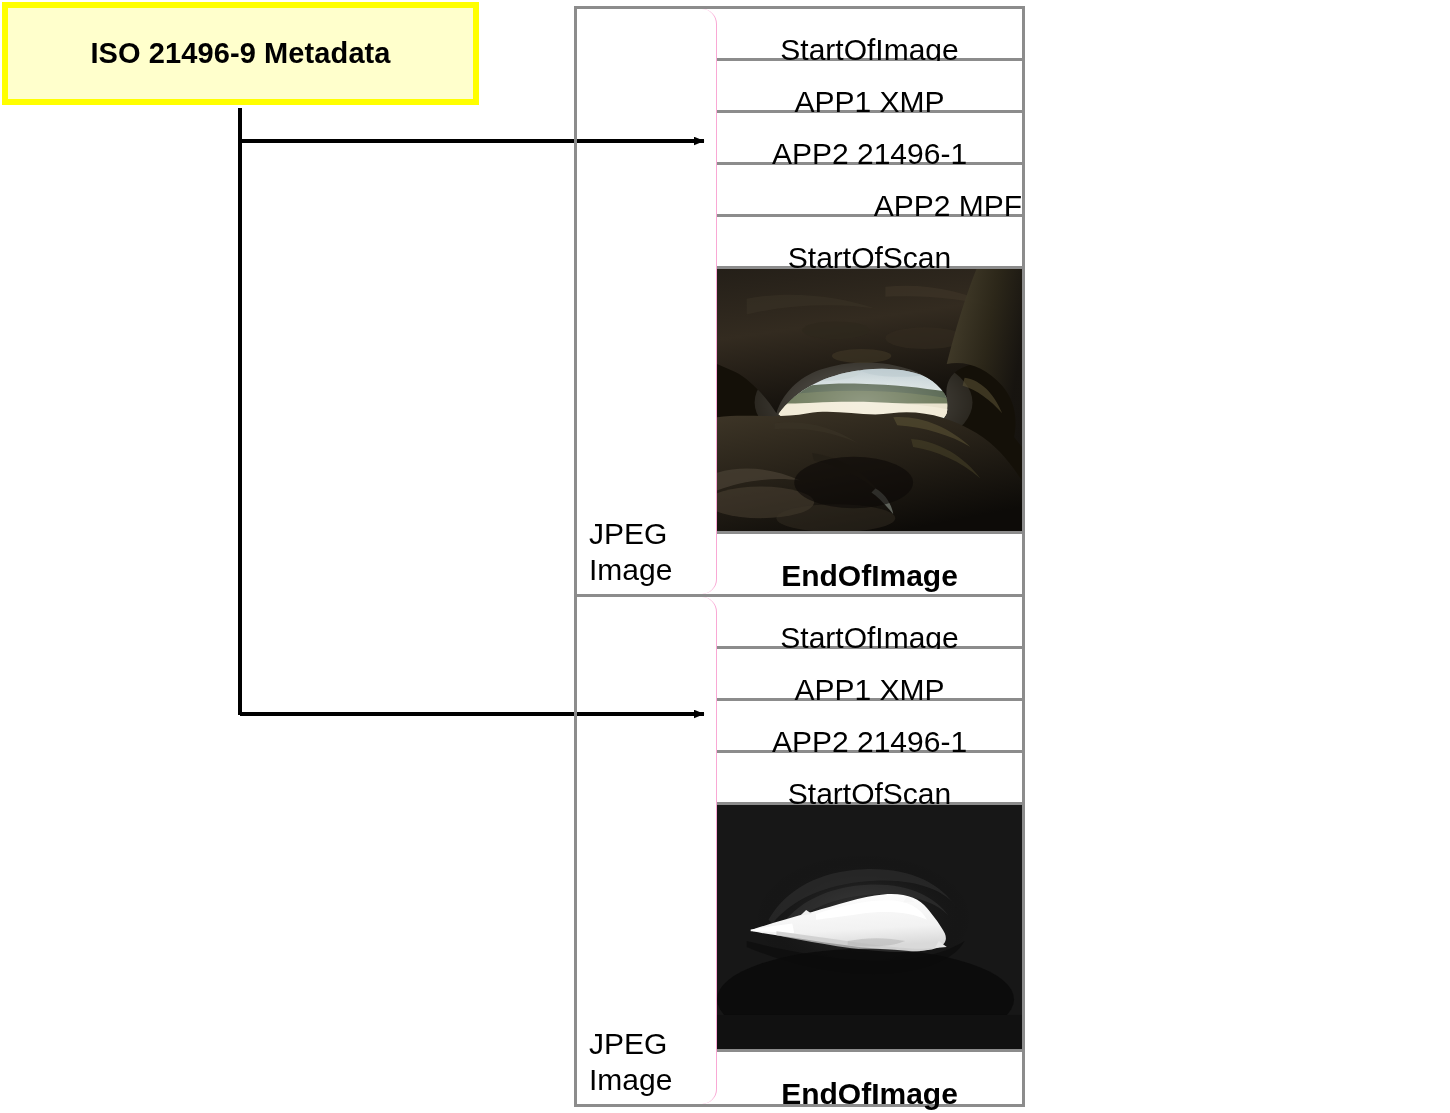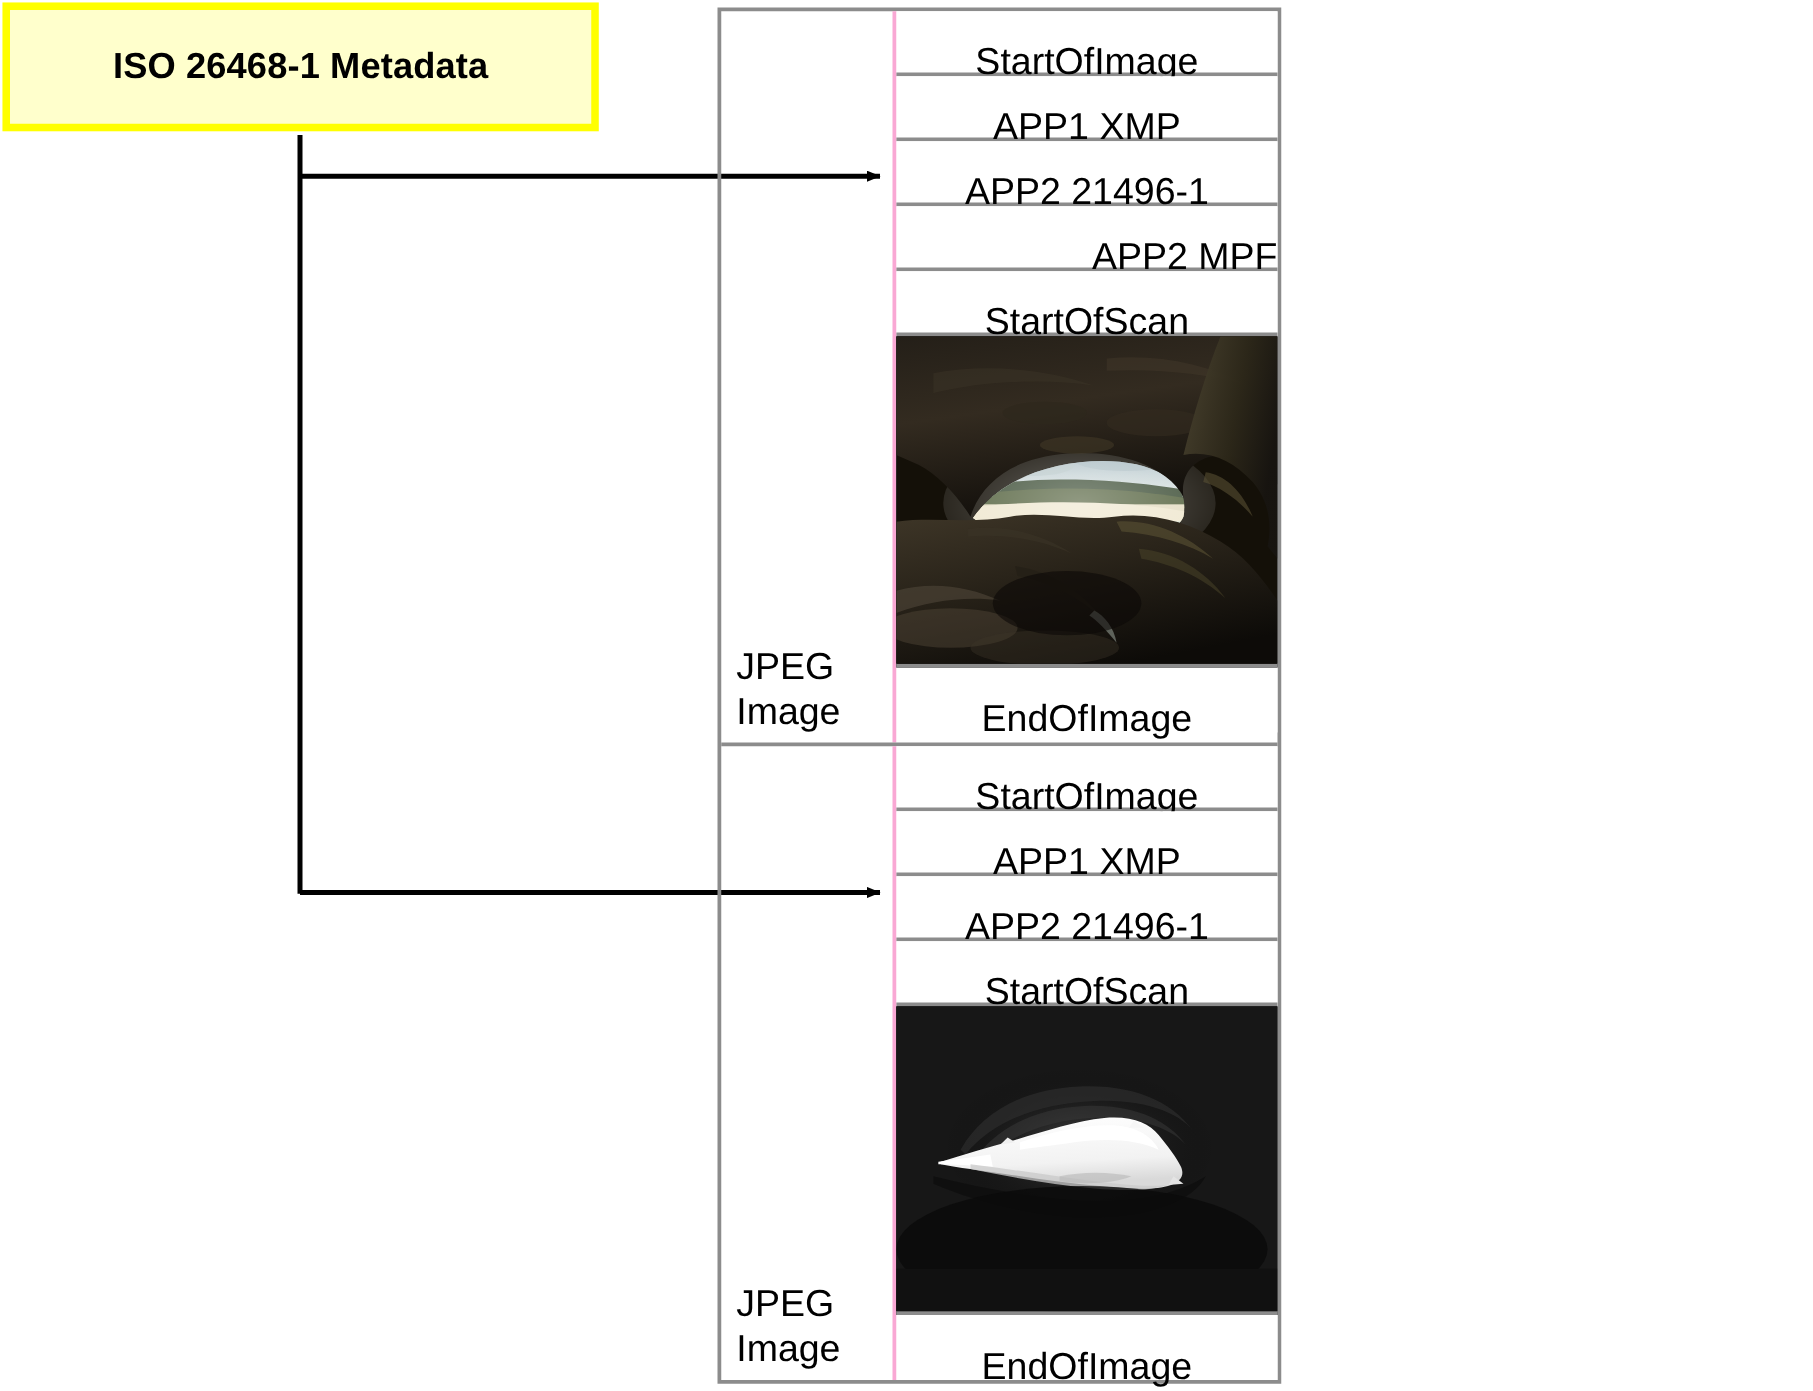--- a/index.html
+++ b/index.html
@@ -69,22 +69,23 @@
     box-sizing: border-box;
     display: flex;
   }
   .jpeg-block.second {
     border-top: 3px solid #8c8c8c;
   }
   .jpeg-label-cell {
     width: 140px;
     flex: 0 0 140px;
     box-sizing: border-box;
-    border-right: 3px solid #f9a8d4;
+    border-right: 1px solid #f9a8d4;
     position: relative;
+    border-radius: 15px;
   }
   .jpeg-label {
     position: absolute;
     left: 12px;
     bottom: 6px;
     font-size: 30px;
     line-height: 36px;
     color: #000000;
     white-space: pre-line;
   }
@@ -97,20 +98,21 @@
   .seg-row {
     box-sizing: border-box;
     border-bottom: 3px solid #8c8c8c;
     display: flex;
     align-items: center;
     justify-content: center;
     background: #ffffff;
   }
   .seg-row:last-child {
     border-bottom: none;
+    font-weight: bold;
   }
   .seg-label {
     font-size: 30px;
     color: #000000;
     white-space: nowrap;
     line-height: 1;
     margin-top: 32px;
   }
   .img-row {
     box-sizing: border-box;
@@ -126,21 +128,21 @@
     height: 100%;
     display: block;
   }
 </style>
 </head>
 <body>
 
 <div id="canvas">
 
   <div class="meta-box">
-    <span class="meta-box-label">ISO 26468-1 Metadata</span>
+    <span class="meta-box-label">ISO 21496-9 Metadata</span>
   </div>
 
   <svg id="connectors" viewBox="0 0 1450 1113" width="1450" height="1113">
     <defs>
       <marker id="arrowhead" markerWidth="11" markerHeight="9" refX="10.5" refY="4.5" orient="auto" markerUnits="userSpaceOnUse">
         <path d="M0,0 L11,4.5 L0,9 Z" fill="#000000"></path>
       </marker>
     </defs>
 
     <path d="M240,108 L240,715" stroke="#000000" stroke-width="4" fill="none"></path>

